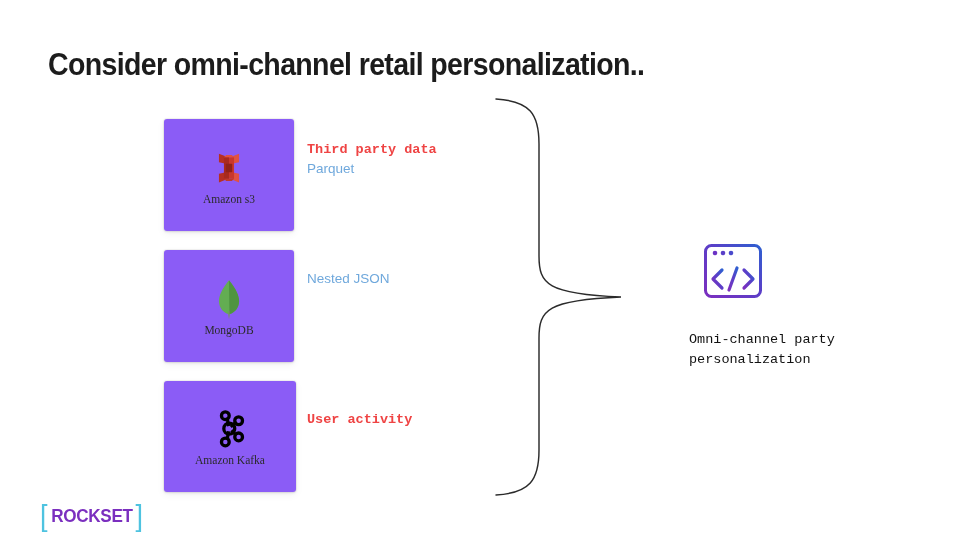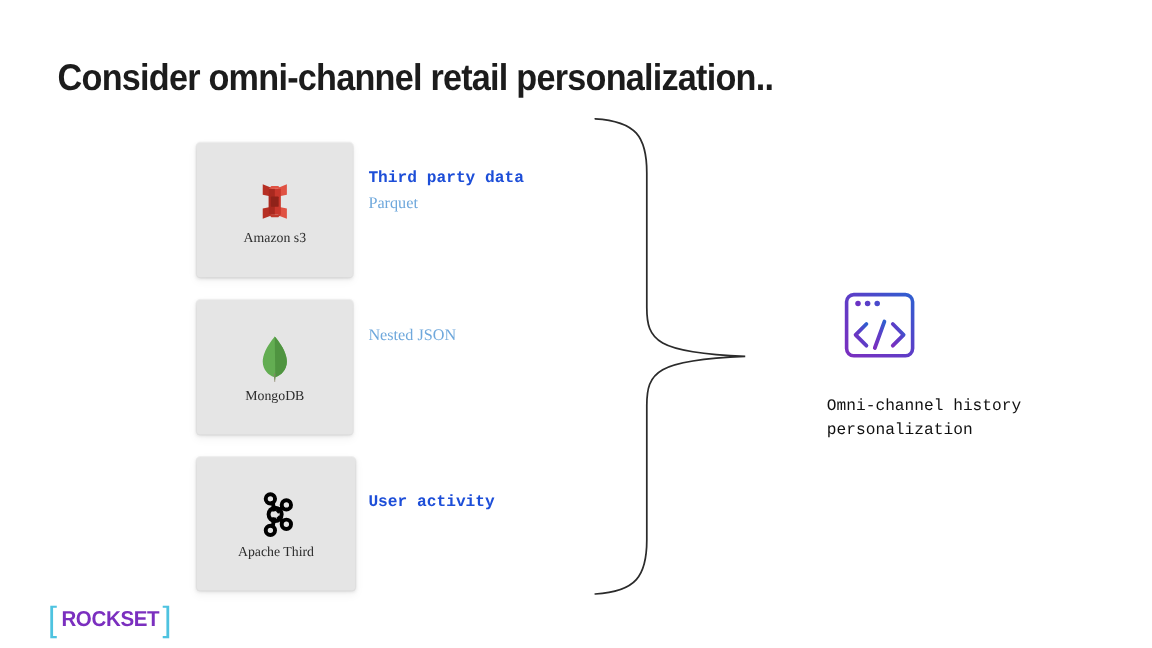--- a/index.html
+++ b/index.html
@@ -45,21 +45,21 @@
   .source-row.r0 { top: 119px; }
   .source-row.r1 { top: 250px; }
   .source-row.r2 { top: 381px; }
 
   .logo-card {
     position: absolute;
     left: 0;
     top: 0;
     width: 130px;
     height: 112px;
-    background: #e5e5e5;
+    background: #8b5cf6;
     border-radius: 3px;
     box-shadow: 0 0 0 1px rgba(0,0,0,0.045),
                 0 1px 3px rgba(0,0,0,0.10),
                 0 3px 8px rgba(0,0,0,0.05);
     display: flex;
     flex-direction: column;
     align-items: center;
     justify-content: center;
   }
   .source-row.r2 .logo-card { width: 132px; height: 111px; }
@@ -84,26 +84,26 @@
     top: 21px;
     width: 185px;
   }
   .source-row.r1 .source-text { top: 19px; }
   .source-row.r2 .source-text { top: 29px; }
 
   .source-label {
     font-family: "Liberation Mono", monospace;
     font-size: 13.5px;
     font-weight: 700;
-    color: #1d4ed8;
+    color: #ef4444;
     line-height: 1.42;
     letter-spacing: 0px;
   }
   .source-format {
-    font-family: Liberation Serif, serif;
+    font-family: Liberation Sans, sans-serif;
     font-size: 13.5px;
     font-weight: 400;
     color: #6fa8dc;
     line-height: 1.42;
   }
 
   
   .brace-wrap {
     position: absolute;
     left: 455px;
@@ -210,21 +210,21 @@
           <path d="M41 22 L33 29"></path>
           <path d="M41 41 L34 34"></path>
           <path d="M28 47 L30 35"></path>
         </g>
         <circle cx="31" cy="31.5" r="7.6" fill="none" stroke="#000" stroke-width="4.6"></circle>
         <circle cx="25.5" cy="13.5" r="5.4" fill="none" stroke="#000" stroke-width="4.6"></circle>
         <circle cx="44" cy="20.5" r="5.4" fill="none" stroke="#000" stroke-width="4.6"></circle>
         <circle cx="44" cy="43" r="5.4" fill="none" stroke="#000" stroke-width="4.6"></circle>
         <circle cx="25.5" cy="50" r="5.4" fill="none" stroke="#000" stroke-width="4.6"></circle>
       </svg>
-      <div class="logo-caption">Apache Third</div>
+      <div class="logo-caption">Amazon Kafka</div>
     </div>
     <div class="source-text">
       <div class="source-label">User activity</div>
     </div>
   </div>
 
   <div class="brace-wrap">
     <svg width="155" height="420" viewBox="0 0 155 420">
       <path d="M13 11
                C 47 13, 56 26, 56 56
@@ -250,21 +250,21 @@
       <circle cx="13" cy="11" r="2.3" fill="#6b32c4"></circle>
       <circle cx="21" cy="11" r="2.3" fill="#5a3fc8"></circle>
       <circle cx="29" cy="11" r="2.3" fill="#4a4acc"></circle>
       <g fill="none" stroke="url(#codeGrad)" stroke-width="3.2" stroke-linecap="round" stroke-linejoin="round">
         <polyline points="20,28 11,37 20,46"></polyline>
         <polyline points="42,28 51,37 42,46"></polyline>
         <line x1="35" y1="26" x2="27" y2="48"></line>
       </g>
     </svg>
   </div>
-  <div class="dest-text">Omni-channel history personalization</div>
+  <div class="dest-text">Omni-channel party personalization</div>
 
   <div class="brand-logo">
     <span class="brand-bracket">[</span>
     <span class="brand-word">ROCKSET</span>
     <span class="brand-bracket">]</span>
   </div>
 
 </div>
 
 </body></html>

